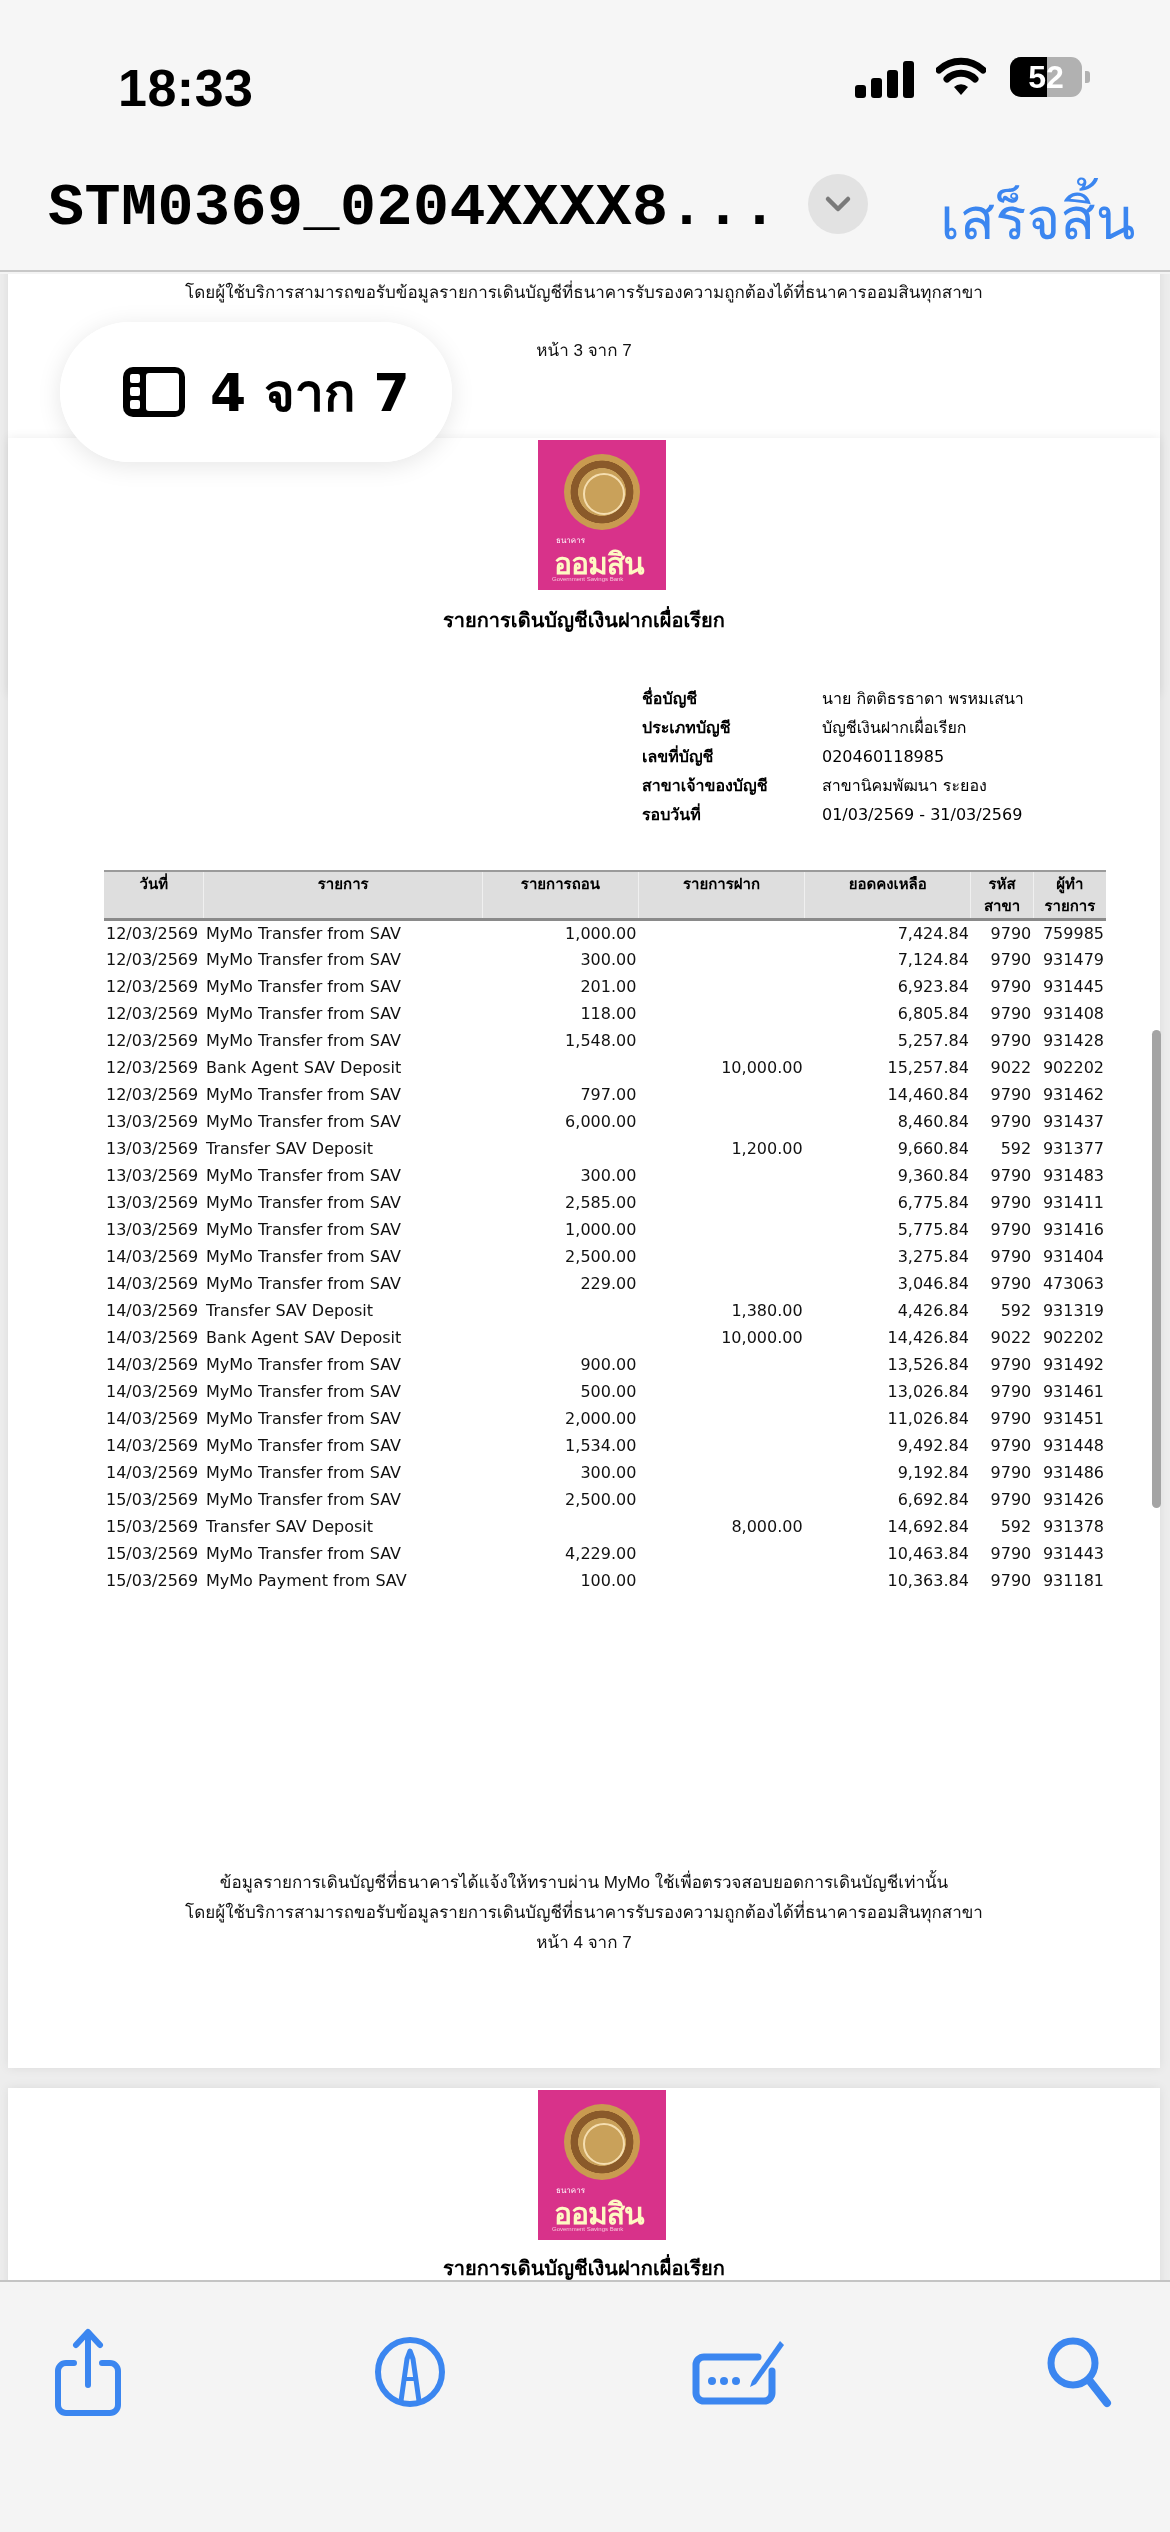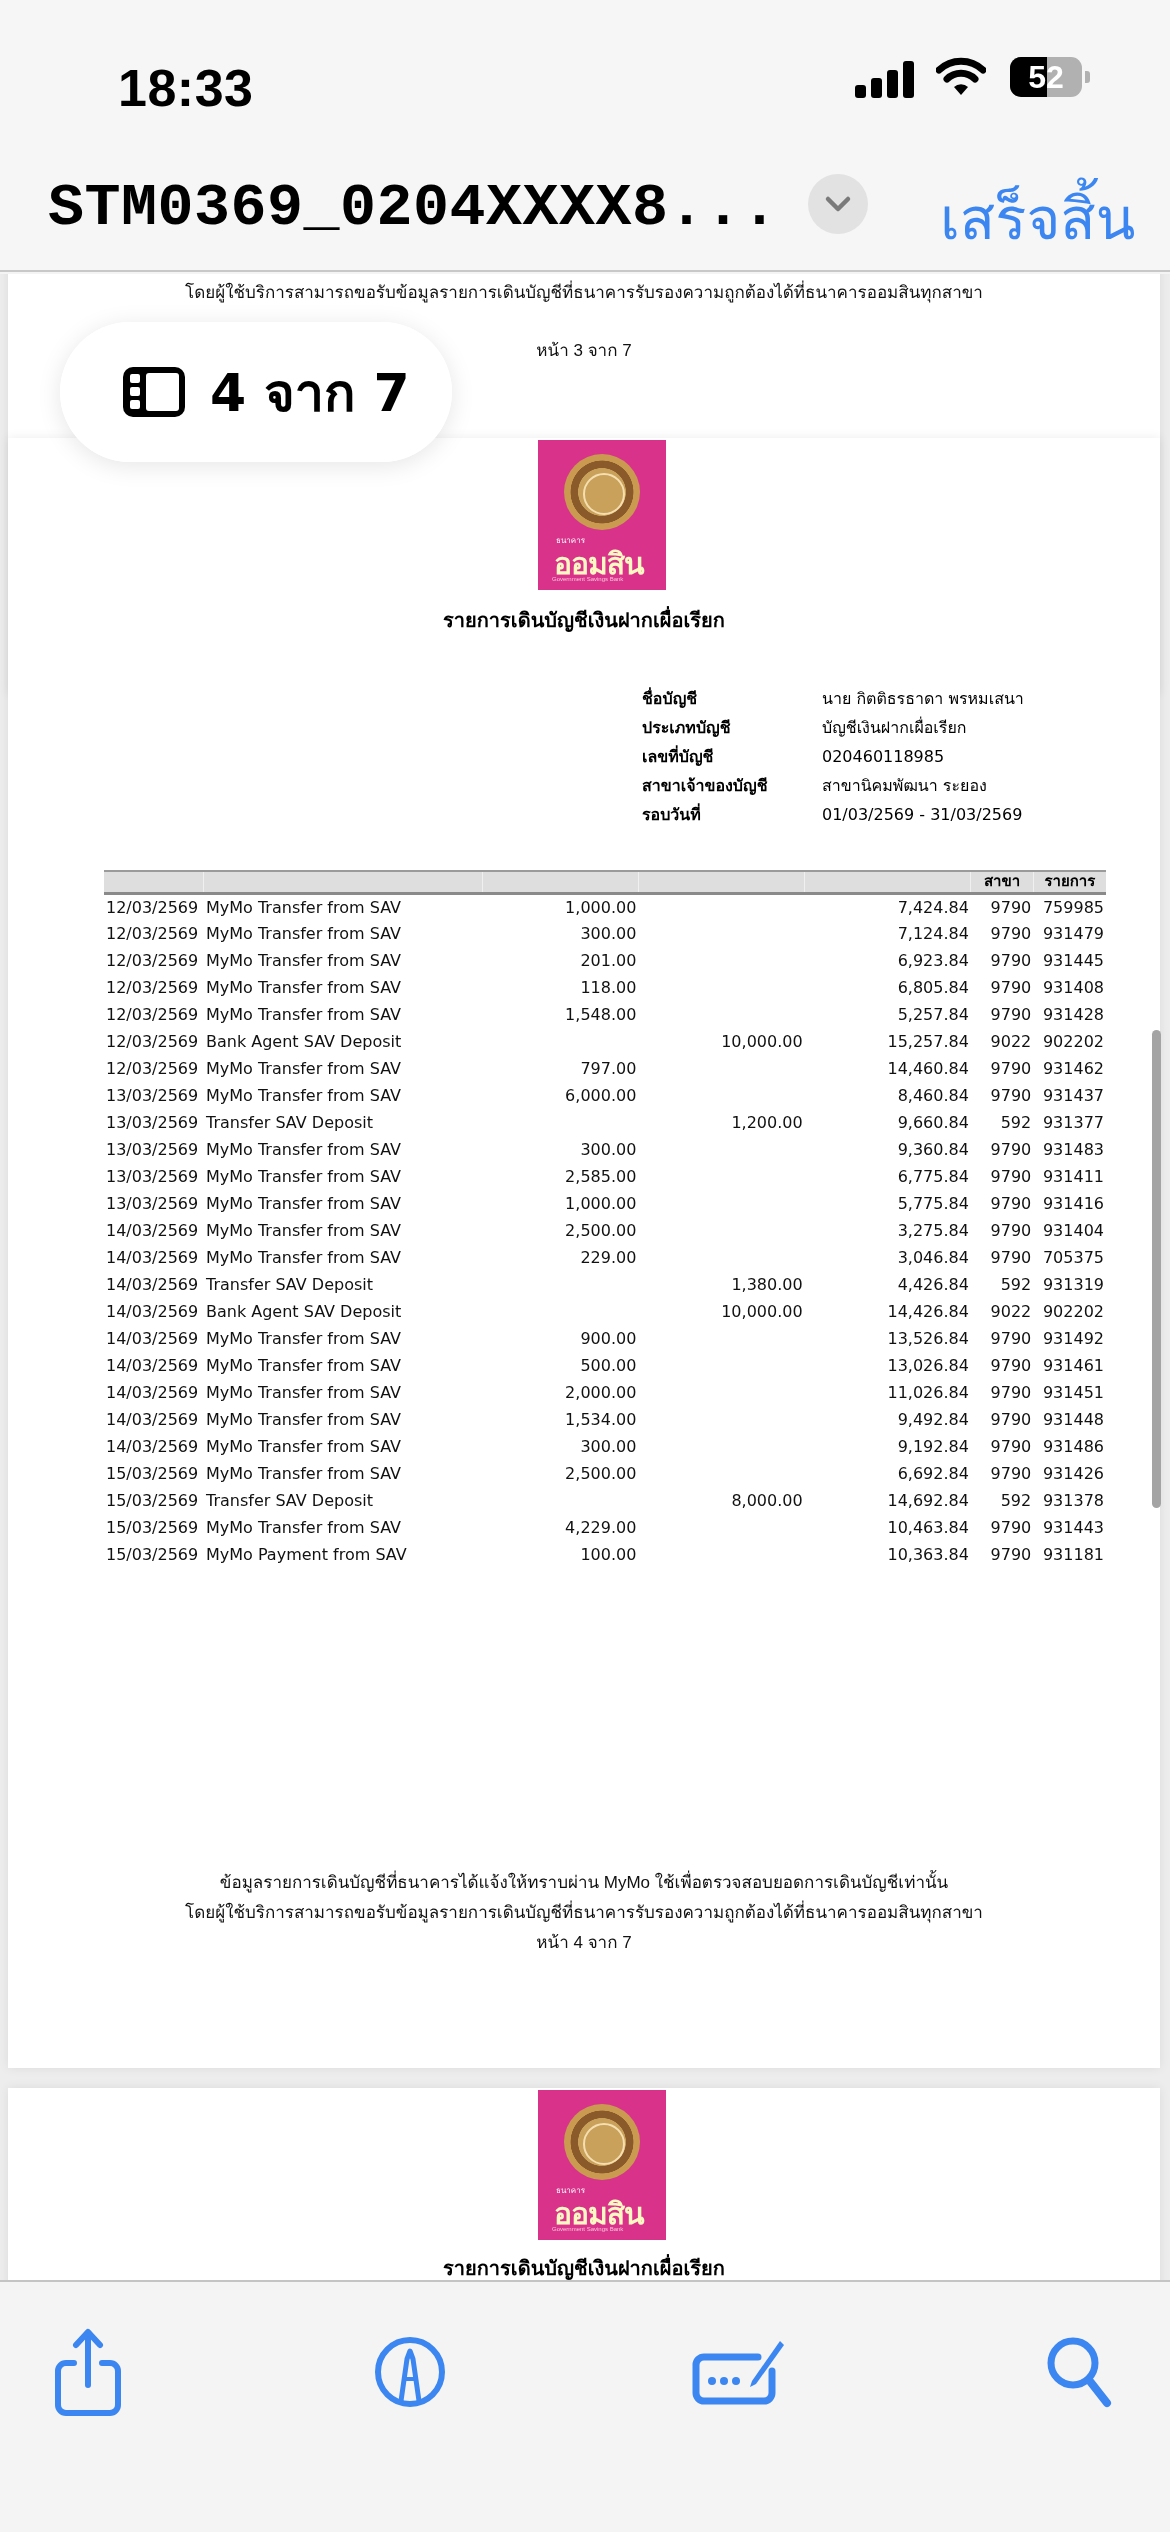--- a/index.html
+++ b/index.html
@@ -144,20 +144,29 @@
       </div>
       <div class="acct-row">
         <div class="acct-label">รอบวันที่</div>
         <div class="acct-value">01/03/2569 - 31/03/2569</div>
       </div>
     </div>
 
     <table class="tx-table">
       <thead>
         <tr>
+          <th class="c-date">วันที่</th>
+          <th class="c-desc">รายการ</th>
+          <th class="c-wd">รายการถอน</th>
+          <th class="c-dep">รายการฝาก</th>
+          <th class="c-bal">ยอดคงเหลือ</th>
+          <th class="c-br">รหัส</th>
+          <th class="c-tel">ผู้ทำ</th>
+        </tr>
+        <tr>
           <th></th>
             <th></th>
             <th></th>
             <th></th>
             <th></th>
           <th>สาขา</th>
           <th>รายการ</th>
         </tr>
       </thead>
       <tbody id="tx-body">
@@ -278,21 +287,21 @@
             <td class="c-br">9790</td>
             <td class="c-tel">931404</td>
           </tr>
           <tr>
             <td class="c-date">14/03/2569</td>
             <td class="c-desc">MyMo Transfer from SAV</td>
             <td class="c-wd">229.00</td>
             <td class="c-dep"></td>
             <td class="c-bal">3,046.84</td>
             <td class="c-br">9790</td>
-            <td class="c-tel">705375</td>
+            <td class="c-tel">473063</td>
           </tr>
           <tr>
             <td class="c-date">14/03/2569</td>
             <td class="c-desc">Transfer SAV Deposit</td>
             <td class="c-wd"></td>
             <td class="c-dep">1,380.00</td>
             <td class="c-bal">4,426.84</td>
             <td class="c-br">592</td>
             <td class="c-tel">931319</td>
           </tr>

